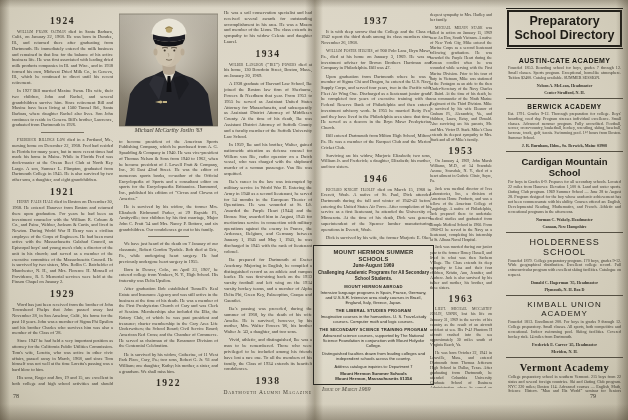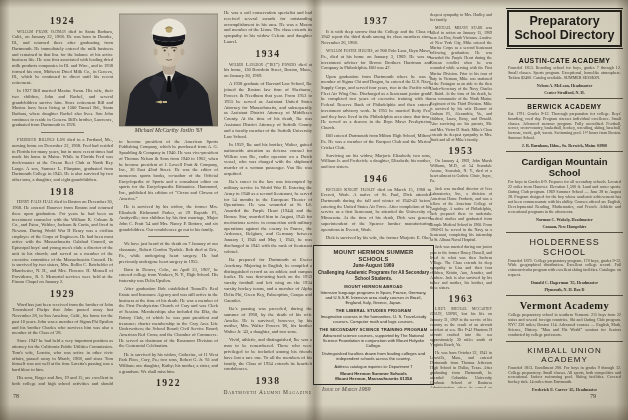--- a/index.html
+++ b/index.html
@@ -87,21 +87,21 @@
 <body>
 
 <div id="scan">
 
   <div class="col" id="col1">
       <div class="year">1924</div>
       <p><span class="lead">William Frank Oatman</span> died in Santa Barbara, Calif., on January 22, 1968. He was born in Dundee, Ill., and returned there after graduating from Dartmouth. He immediately entered the milk business and remained in that line for the balance of his active business life. He was first associated with leading dried milk products companies in Ill. and Wisc., and in 1938 formed his own, Midwest Dried Milk Co., in Geneva, Ill., which he continued to direct until his recent retirement.</p>
       <p>In 1927 Bill married Maxine Swan. His wife, their two children, John and Rachel, and several grandchildren survive him. Since retirement Bill and Maxine have been living at 1500 Tunnel Rd., Santa Barbara, where daughter Rachel also lives. Son John continues to reside in Geneva. Bill's brother, Lawrence, graduated from Dartmouth in 1926.</p>
       <div class="rule"></div>
       <p><span class="lead">Frederick Billings Low</span> died in a Portland, Me., nursing home on December 22, 1968. Fred had resided in Florida for many years, but in more recent times had made his home in Maine. While in Florida Fred was dock-master at the Ocean Reef Club at North Key Largo. A son, Sumner L. Plimpton, graduated from Dartmouth College in 1945. He is also survived by two other sons, a daughter, and eight grandchildren.</p>
-      <div class="year">1918</div>
+      <div class="year">1921</div>
       <p><span class="lead">Henry Fales Hale</span> died in Boston on December 30, 1968. He entered Hanover from Boston and returned there upon graduation. For years he had been an investment counselor with the William R. Coburn &amp; Co., and Paine, Webber, Jackson &amp; Curtis, and lived in Newton. During World War II Henry was a civilian employee of the Corps of Engineers. He had been most active with the Massachusetts Galahad Council, an Episcopal boys' and young men's club; a director of the unit in his church; and served as a member of the executive committee of the Massachusetts Council. He is survived by two sisters, Mrs. Rollin C. Batchelder of Manchester, N. H., and Mrs. Florence H. Monsell of Providence, R. I. Memorial services were held at the Pinson Chapel on January 2.</p>
       <div class="year">1929</div>
       <p>Word has just been received from the brother of John Townshend Phelps that John passed away last November 28, in San Anselmo, Calif., his home for the past 10 years. John was a member of Sigma Phi Epsilon and his brother Charles who survives him was also a member of the Class of '28.</p>
       <p>Since 1947 he had held a very important position as attorney for the California Public Utilities Commission. Tom's wife, Loretta, who was active in other civic affairs, passed away in March, 1968, and since Tom himself was not well at the time Loretta's passing was a hard blow to him.</p>
       <p>His sons, Roger and Jim, 19 and 15, are excellent in both college and high school activities and should follow in their dad's successful footsteps. The members of the Class of 1929 will miss him.</p>
     </div>
 
   <div class="col" id="col2">
     <div id="photo">
       <svg width="99" height="112" viewBox="0 0 99 112" xmlns="http://www.w3.org/2000/svg">
@@ -245,28 +245,28 @@
           <div class="dir-sig">Norman C. Wakely, Headmaster</div>
           <div class="dir-sig">Canaan, New Hampshire</div>
         </div>
         <div class="dir-entry">
           <div class="dir-name n-holderness">HOLDERNESS SCHOOL</div>
           <div class="dir-body">Founded 1879. College preparatory program. 170 boys, grades 9-12. Wide geographical distribution. Excellent college record. Full extracurricular program with excellent skiing facilities. Catalogue on request.</div>
           <div class="dir-sig">Donald C. Hagerman '35, Headmaster</div>
           <div class="dir-sig">Plymouth, N. H.        Box D</div>
         </div>
         <div class="dir-entry">
-          <div class="dir-name n-vermont">Vermont Academy</div>
-          <div class="dir-body">College preparatory school in southern Vermont. 215 boys from 22 states and several foreign countries. Ski and Outing Club program. NYC 220 miles; Boston 114. Advanced courses — English, Math, Science, History. “Man and His World” seminar for Seniors conducted by college professors.</div>
-        </div>
-        <div class="dir-entry">
           <div class="dir-name n-kimball">KIMBALL UNION ACADEMY</div>
           <div class="dir-body">Founded 1813. Enrollment 200. For boys in grades 9 through 12. College preparatory. Small classes. All sports, both competitive and recreational. Indoor swimming pool. Skiing facilities. Covered hockey rink. 14 miles from Dartmouth.</div>
           <div class="dir-sig">Frederick E. Carver '45, Headmaster</div>
           <div class="dir-sig">Meriden, N. H.</div>
+        </div>
+        <div class="dir-entry">
+          <div class="dir-name n-vermont">Vermont Academy</div>
+          <div class="dir-body">College preparatory school in southern Vermont. 215 boys from 22 states and several foreign countries. Ski and Outing Club program. NYC 220 miles; Boston 114. Advanced courses — English, Math, Science, History. “Man and His World” seminar for Seniors conducted by college professors.</div>
         </div>
       </div>
   </div>
 
   <div class="pg-num" id="pg78">78</div>
   <div id="foot-mag">Dartmouth Alumni Magazine</div>
   <div id="foot-issue">Issue of March 1969</div>
   <div class="pg-num" id="pg79">79</div>
 
   <div class="edge-left"></div>

